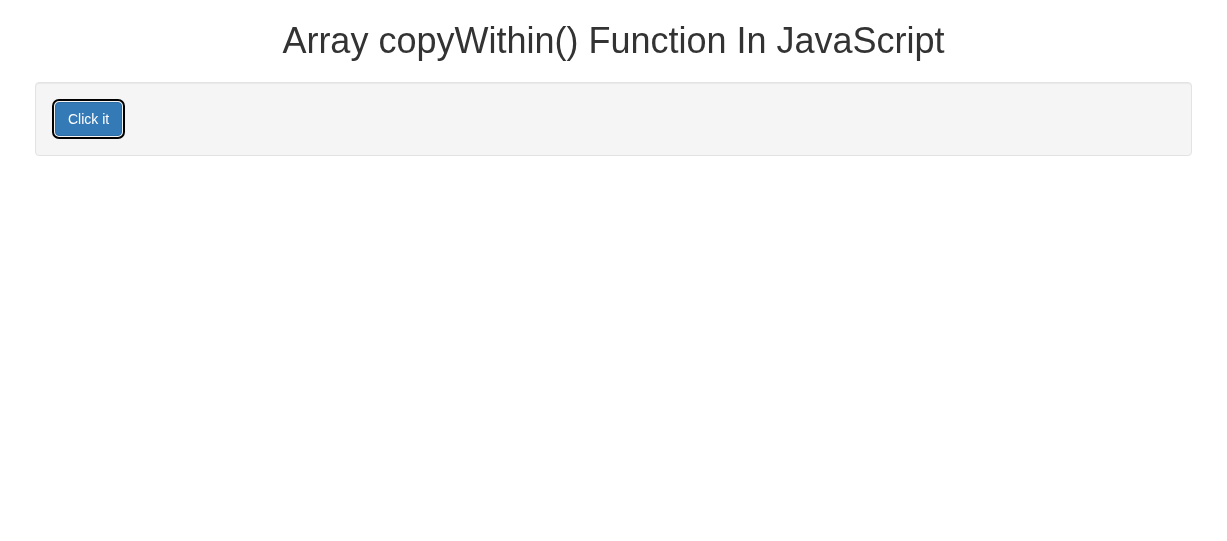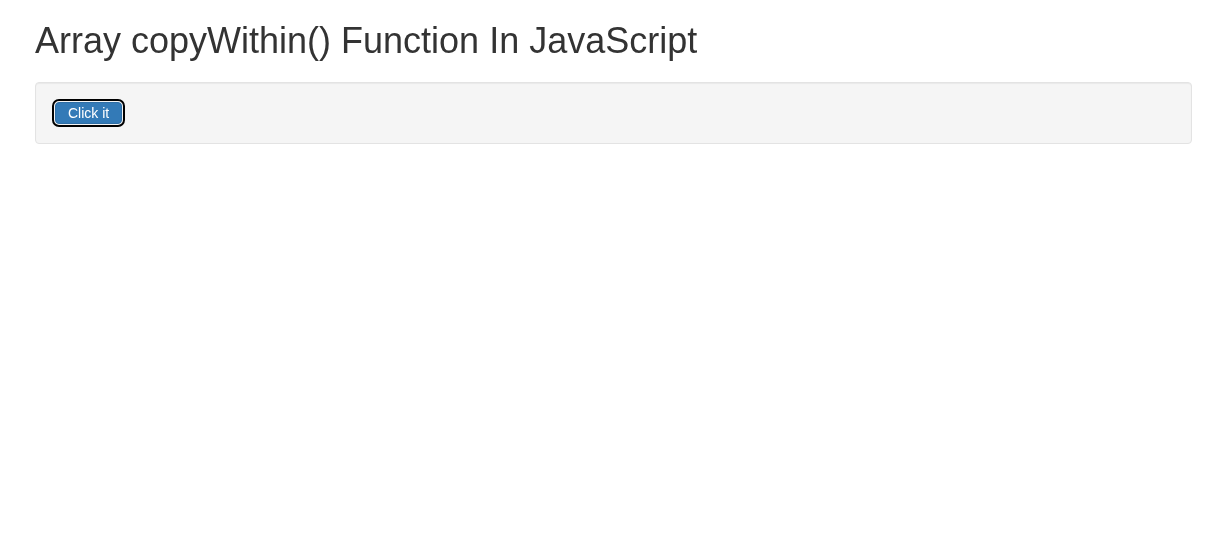--- a/index.html
+++ b/index.html
@@ -10,38 +10,38 @@
       padding: 0;
       font-family: "Helvetica Neue", Helvetica, Arial, sans-serif;
       color: #333;
       background: #fff;
       width: 1227px;
     }
     .container {
       padding: 0 35px;
     }
     h1.page-title {
-      text-align: left;
+      text-align: center;
       font-weight: 400;
       font-size: 36px;
       color: #333;
       margin-top: 20px;
       margin-bottom: 20px;
     }
     .well {
       background-color: #f5f5f5;
       border: 1px solid #e3e3e3;
       border-radius: 4px;
       padding: 19px;
       margin-bottom: 20px;
       box-shadow: inset 0 1px 1px rgba(0,0,0,0.05);
     }
     .btn-primary {
       display: inline-block;
-      padding: 0 12px;
+      padding: 6px 12px;
       font-size: 14px;
       line-height: 1.42857143;
       color: #fff;
       background-color: #337ab7;
       border: 1px solid #2e6da4;
       border-radius: 4px;
       cursor: pointer;
       text-align: center;
       vertical-align: middle;
       user-select: none;

